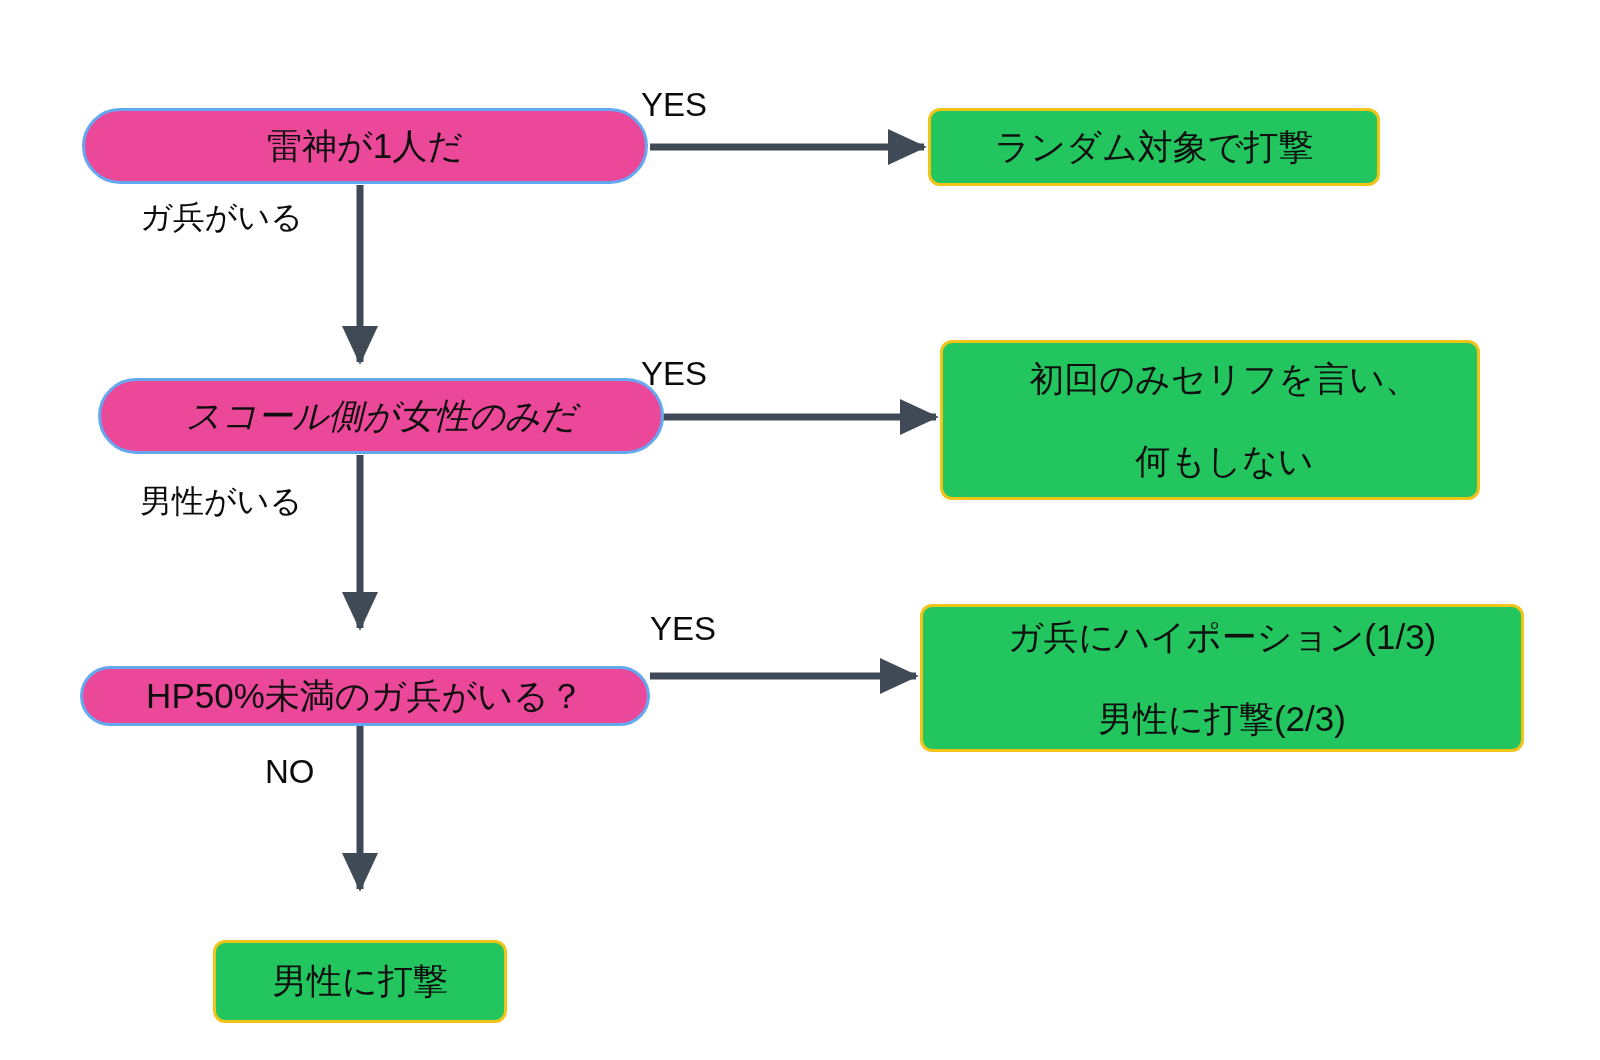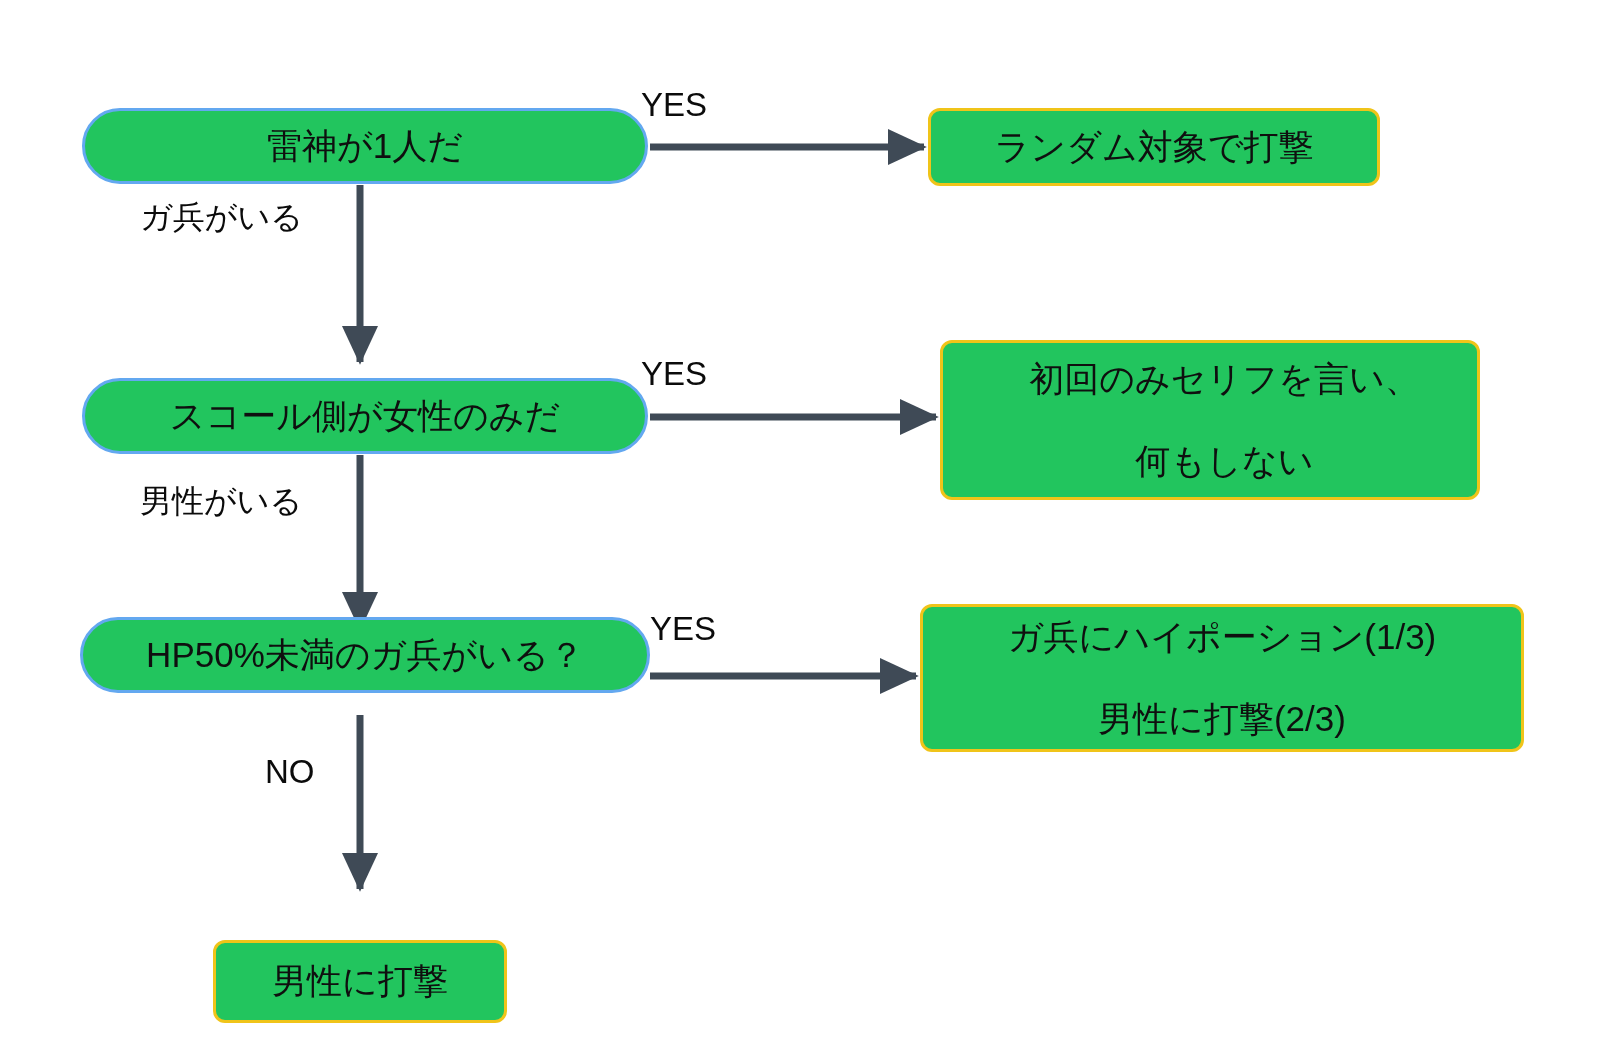--- a/index.html
+++ b/index.html
@@ -37,21 +37,21 @@
     box-sizing: border-box;
     display: flex;
     align-items: center;
     justify-content: center;
     text-align: center;
     line-height: 1.55;
   }
 
   
   .decision {
-    background: #22c55e;
+    background: #ec4899;
     border: 3px solid #63a8f0;
     border-radius: 999px;
     color: #0f0f0f;
     font-size: 35px;
     padding: 0 18px;
   }
 
   
   .action {
     background: #22c55e;
@@ -103,25 +103,25 @@
 
     <line x1="650" y1="676" x2="916" y2="676" stroke="#3f4a56" stroke-width="7" marker-end="url(#arrowhead)"></line>
 
     <line x1="360" y1="715" x2="360" y2="889" stroke="#3f4a56" stroke-width="7" marker-end="url(#arrowhead)"></line>
   </svg>
 
   <div class="node decision" style="left:82px; top:108px; width:566px; height:76px;">
     <span>雷神が1人だ</span>
   </div>
 
-  <div class="node decision" style="left:82px; top:378px; width:566px; height:76px;">
+  <div class="node decision" style="left:98px; top:378px; width:566px; height:76px;font-style:italic;">
     <span>スコール側が女性のみだ</span>
   </div>
 
-  <div class="node decision" style="left:80px; top:617px; width:570px; height:76px;">
+  <div class="node decision" style="left:80px; top:666px; width:570px; height:60px;">
     <span>HP50%未満のガ兵がいる？</span>
   </div>
 
   <div class="node action" style="left:928px; top:108px; width:452px; height:78px;">
     <span class="line">ランダム対象で打撃</span>
   </div>
 
   <div class="node action" style="left:940px; top:340px; width:540px; height:160px; flex-direction:column;padding-left:45px;">
     <span class="line">初回のみセリフを言い、</span>
     <span class="line">何もしない</span>

